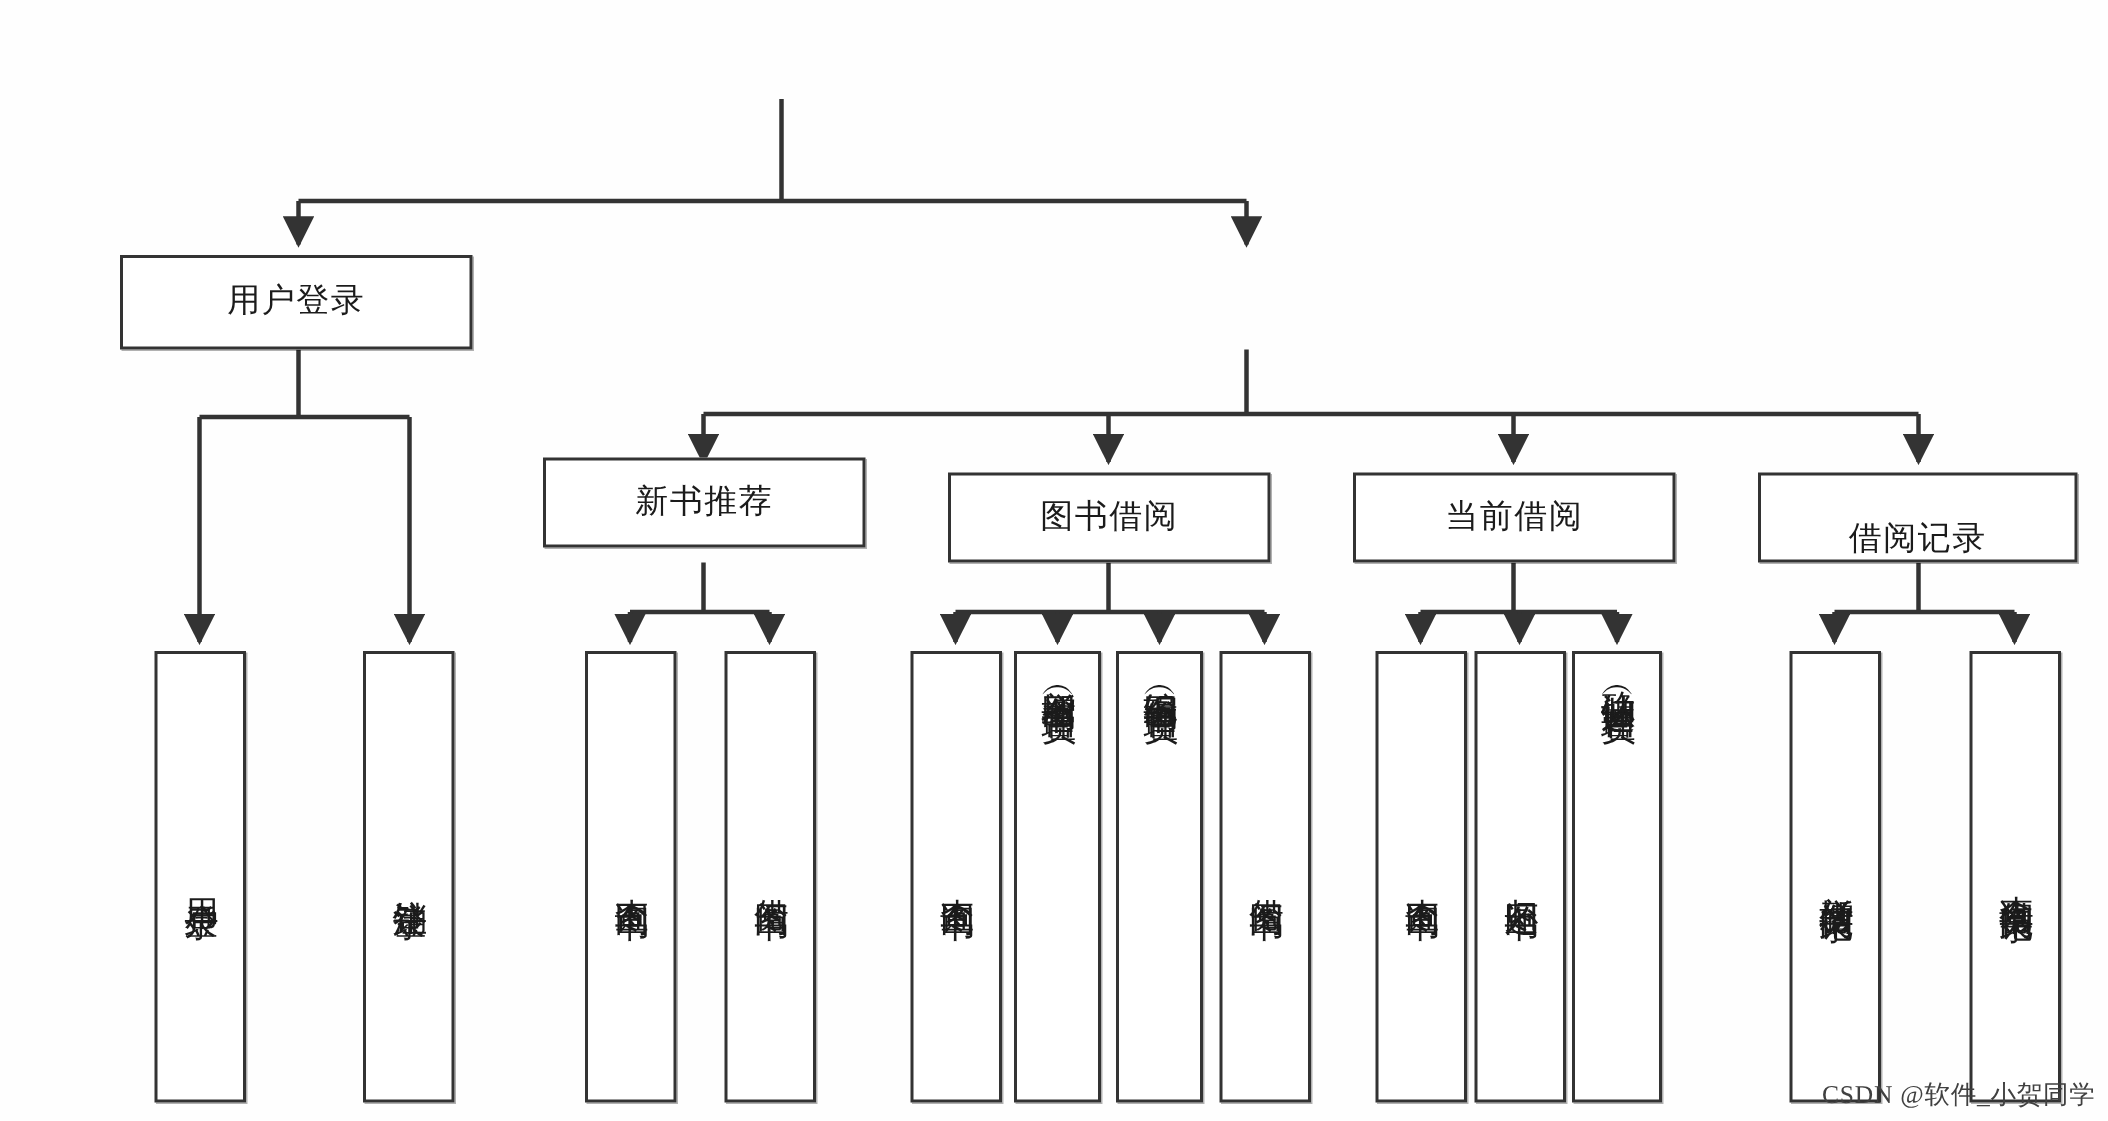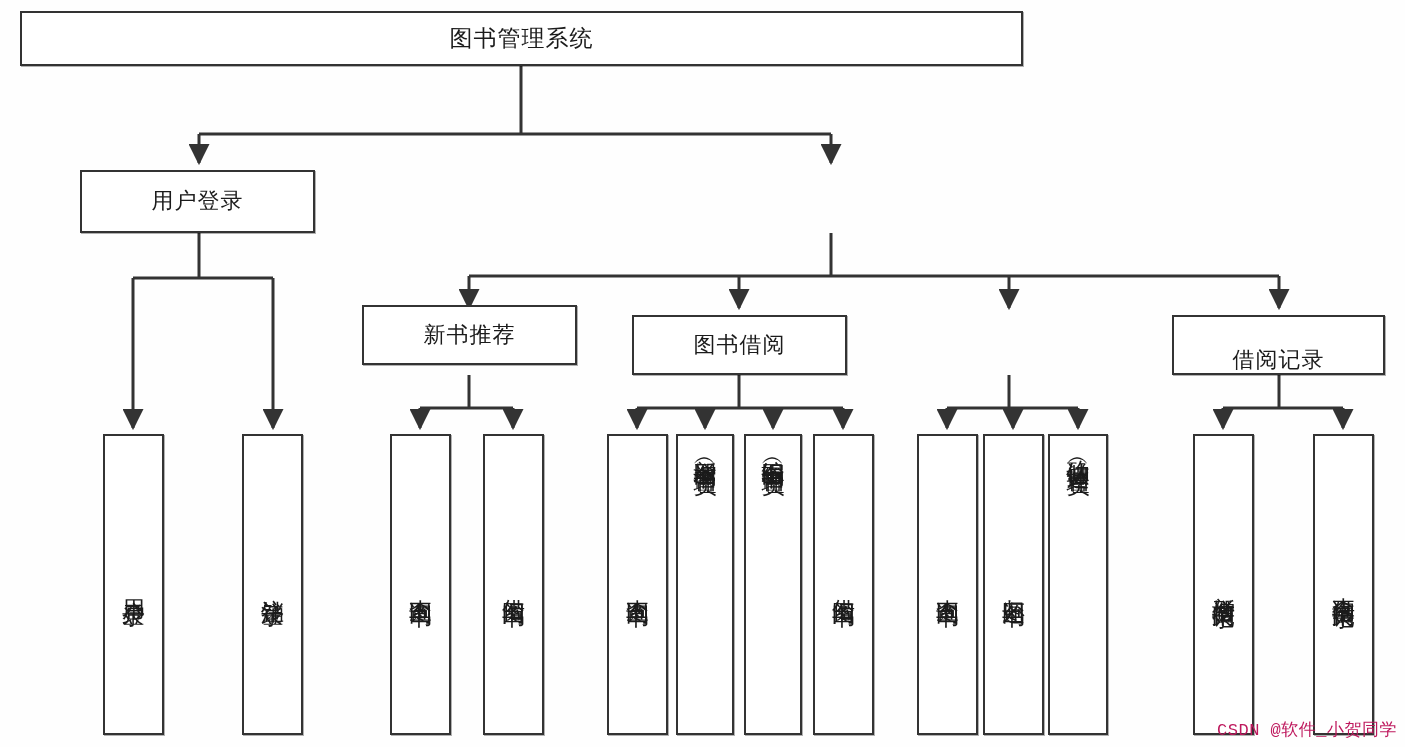--- a/index.html
+++ b/index.html
@@ -62,24 +62,24 @@
   }
   .node-v.v-center {
     align-items: center;
     padding-top: 0;
   }
   #watermark {
     position: absolute;
     right: 8px;
     bottom: 6px;
     font-size: 17px;
-    color: #be185d;
+    color: #404040;
     letter-spacing: 0.5px;
     white-space: nowrap;
-    font-family: Liberation Mono, monospace;
+    font-family: Liberation Serif, serif;
   }
 </style>
 </head>
 <body>
 
 <div id="diagram-root">
 
   <svg id="edge-layer" viewBox="0 0 1405 747" xmlns="http://www.w3.org/2000/svg">
     <defs>
       <marker id="arrow" viewBox="0 0 10 10" refX="9" refY="5" markerWidth="7" markerHeight="7" orient="auto-start-reverse">
@@ -123,33 +123,33 @@
       <path d="M 1013 408 L 1013 428" marker-end="url(#arrow)"></path>
       <path d="M 1078 408 L 1078 428" marker-end="url(#arrow)"></path>
 
       <path d="M 1279 375 L 1279 408"></path>
       <path d="M 1223 408 L 1343 408"></path>
       <path d="M 1223 408 L 1223 428" marker-end="url(#arrow)"></path>
       <path d="M 1343 408 L 1343 428" marker-end="url(#arrow)"></path>
     </g>
   </svg>
 
-  <div class="node node-h node-root" style="left:20px; top:11px; width:1003px; height:55px;">
-    <span class="node-label">图书管理系统</span>
-  </div>
 
   <div class="node node-h" style="left:80px; top:170px; width:235px; height:63px;">
     <span class="node-label">用户登录</span>
   </div>
 
   <div class="node node-h" style="left:362px; top:305px; width:215px; height:60px;">
     <span class="node-label">新书推荐</span>
   </div>
   <div class="node node-h" style="left:632px; top:315px; width:215px; height:60px;text-align:center;">
     <span class="node-label">图书借阅</span>
+  </div>
+  <div class="node node-h" style="left:902px; top:315px; width:215px; height:60px;">
+    <span class="node-label">当前借阅</span>
   </div>
   <div class="node node-h" style="left:1172px; top:315px; width:213px; height:60px;align-items:flex-end;">
     <span class="node-label">借阅记录</span>
   </div>
 
   <div class="node node-v v-center" style="left:103px; top:434px; width:61px; height:301px;">
     <span class="node-label">用户登录</span>
   </div>
   <div class="node node-v v-center" style="left:242px; top:434px; width:61px; height:301px;">
     <span class="node-label">注销登录</span>

